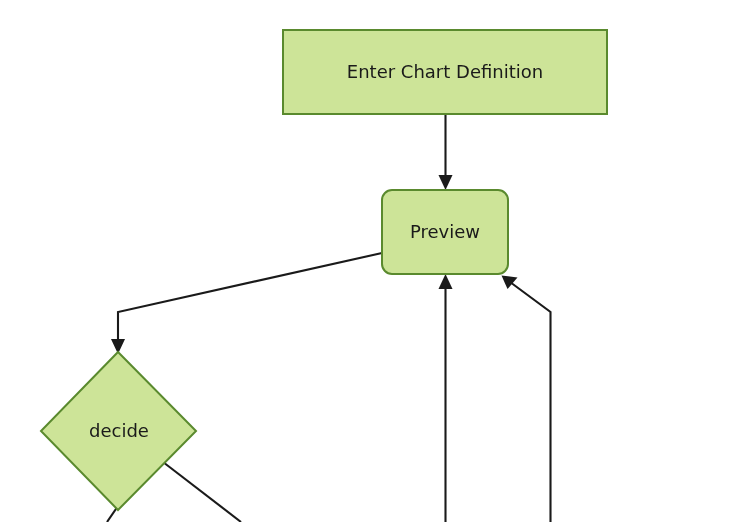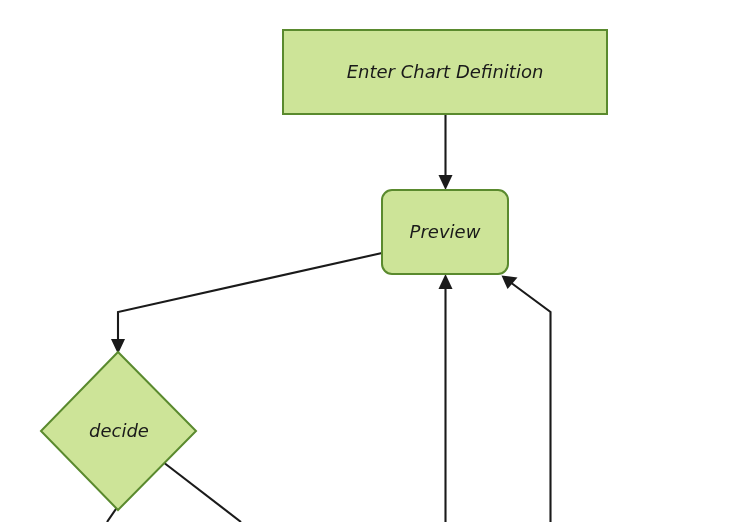--- a/index.html
+++ b/index.html
@@ -12,21 +12,20 @@
     width: 740px;
     height: 522px;
     overflow: hidden;
     font-family: "DejaVu Sans", "Liberation Sans", sans-serif;
   }
   #diagram-root {
     position: relative;
     width: 616px;
     height: 522px;
     background: #ffffff;
-    font-style: italic;
   }
   #flow-svg {
     position: absolute;
     top: 0;
     left: 0;
     width: 740px;
     height: 522px;
     display: block;
   }
   .node-shape {

